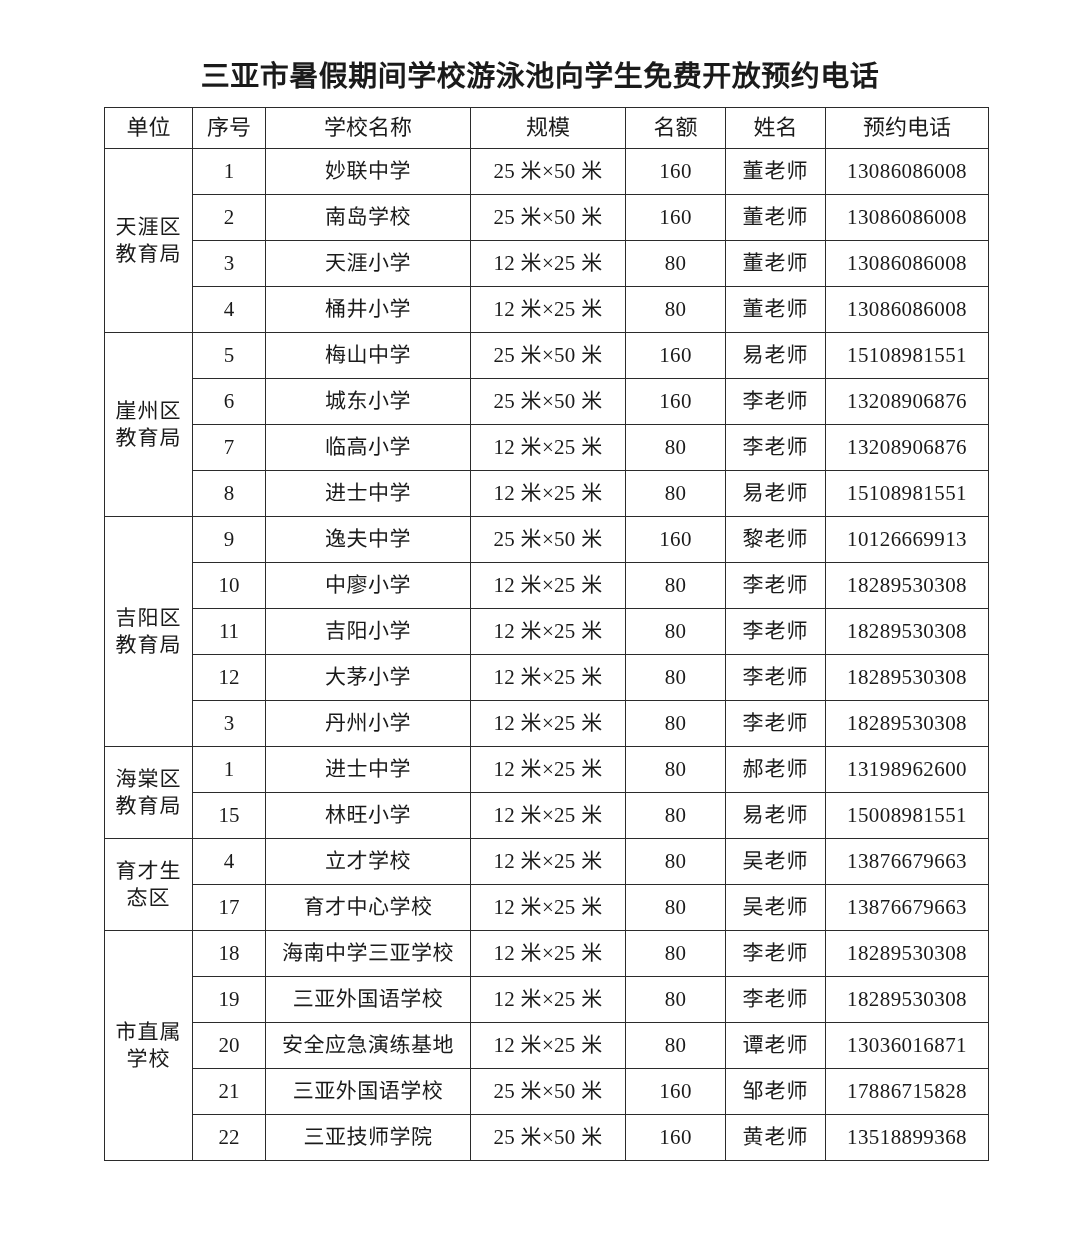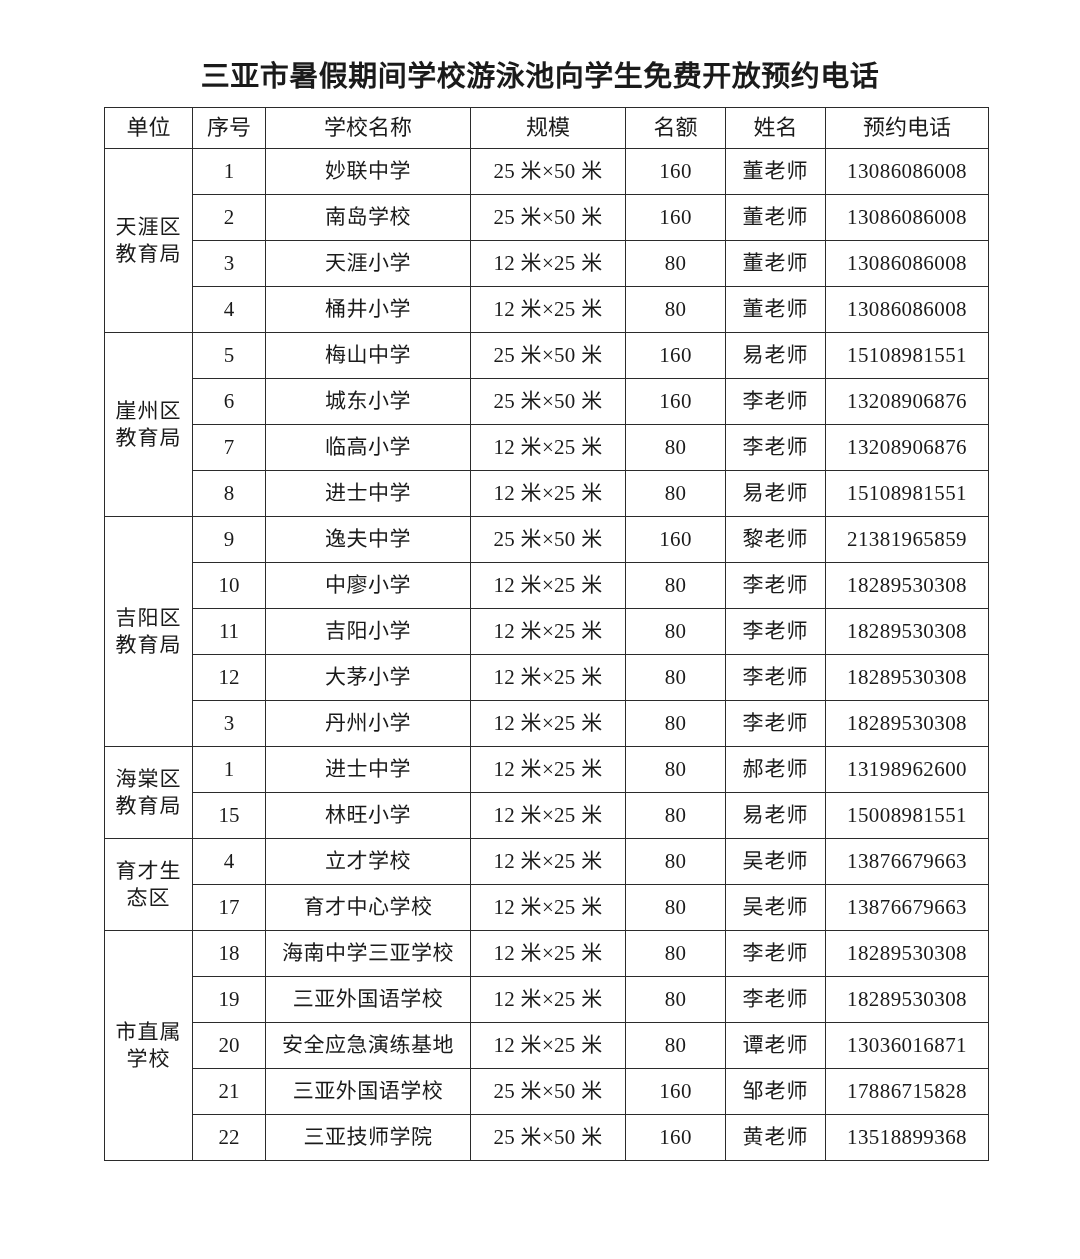--- a/index.html
+++ b/index.html
@@ -181,21 +181,21 @@
             <td class="name-cell">易老师</td>
             <td class="phone-cell">15108981551</td>
           </tr>
           <tr>
             <td class="unit-cell" rowspan="5">吉阳区<br>教育局</td>
             <td class="idx-cell">9</td>
             <td class="school-cell">逸夫中学</td>
             <td class="size-cell">25 米×50 米</td>
             <td class="quota-cell">160</td>
             <td class="name-cell">黎老师</td>
-            <td class="phone-cell">21381965859</td>
+            <td class="phone-cell">10126669913</td>
           </tr>
           <tr>
             <td class="idx-cell">10</td>
             <td class="school-cell">中廖小学</td>
             <td class="size-cell">12 米×25 米</td>
             <td class="quota-cell">80</td>
             <td class="name-cell">李老师</td>
             <td class="phone-cell">18289530308</td>
           </tr>
           <tr>

